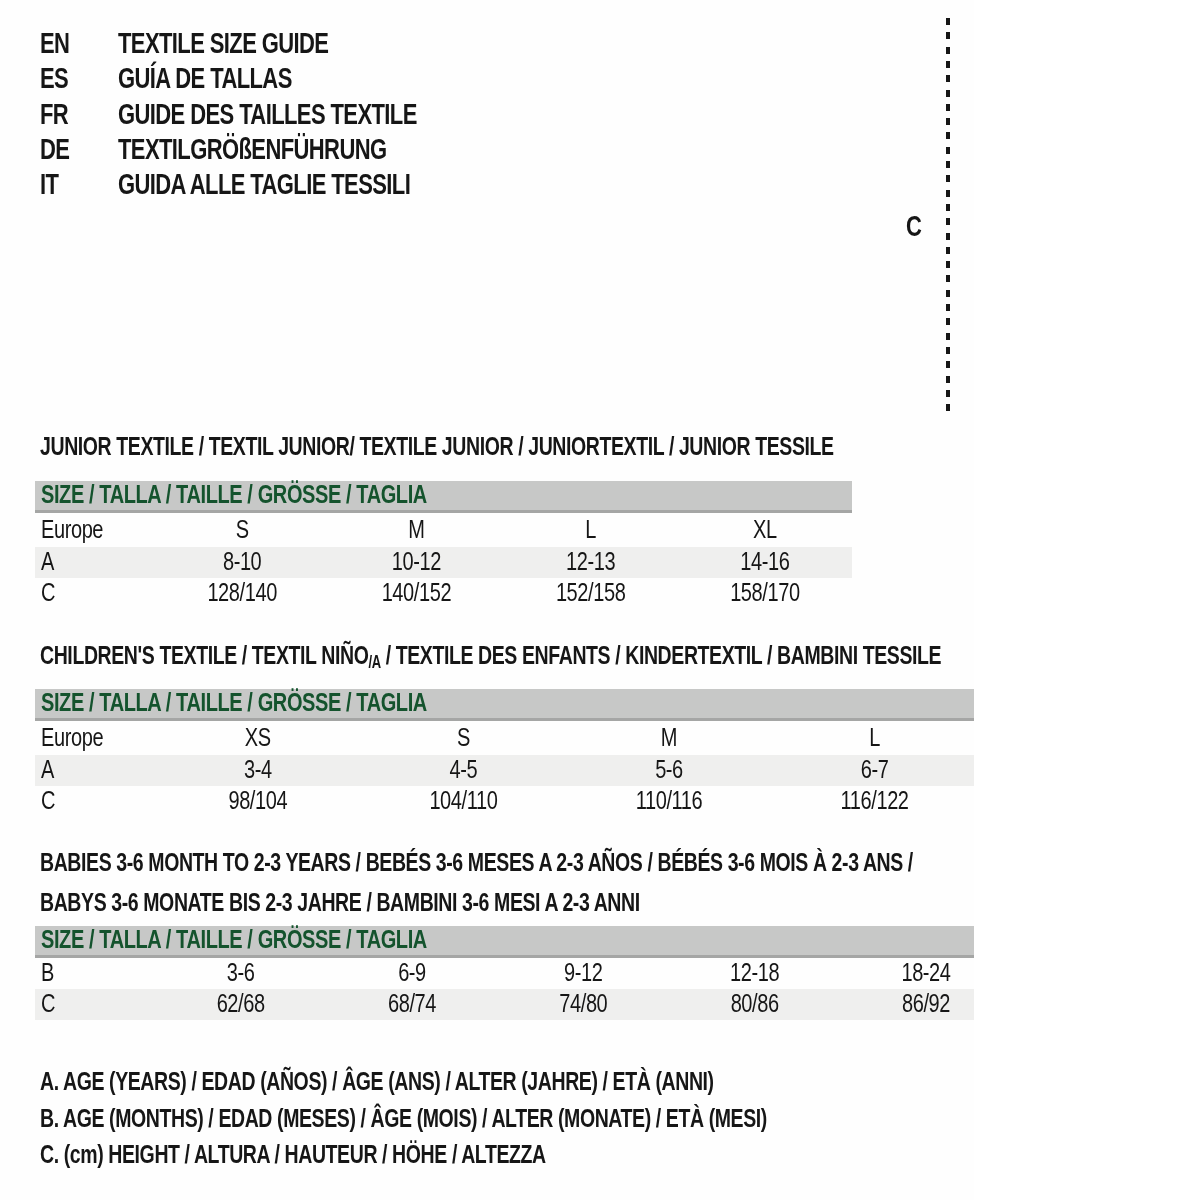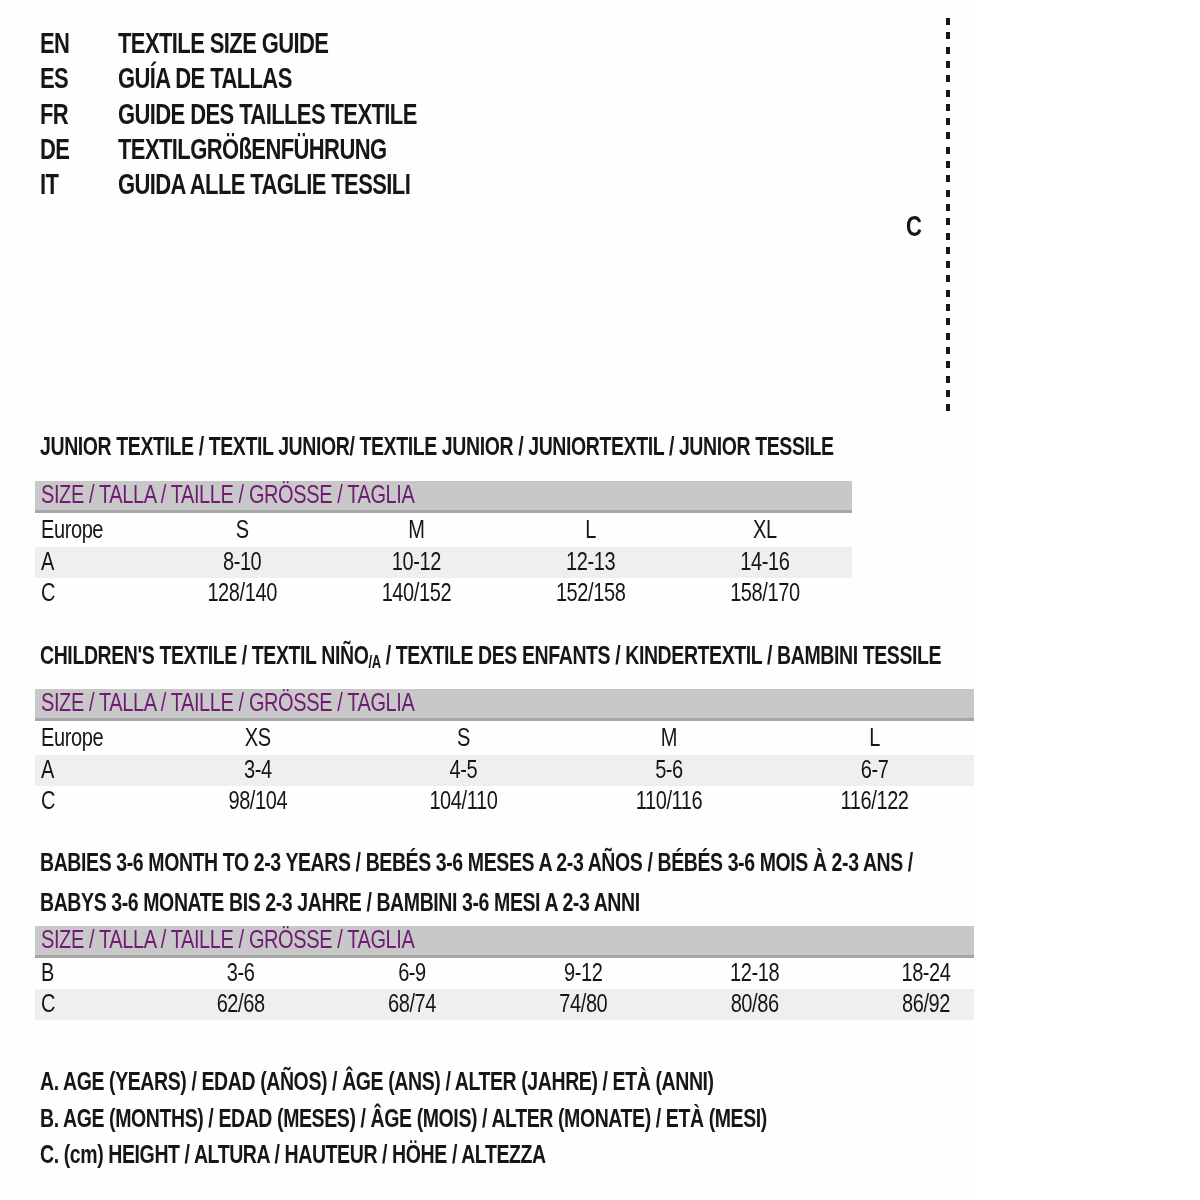--- a/index.html
+++ b/index.html
@@ -17,21 +17,21 @@
   .c-label{position:absolute;left:906px;top:210px;font-size:22px;font-weight:700;transform:scaleY(1.3);transform-origin:0 0;}
   .sil{position:absolute;left:963px;top:14px;}
   
   .section-title{position:absolute;left:40px;font-size:19.5px;font-weight:700;letter-spacing:-0.4px;
     transform:scaleY(1.35);transform-origin:0 0;white-space:nowrap;}
   .section-title .sub{font-size:13px;vertical-align:-3px;font-weight:700;}
   .title-line{height:29px;line-height:29px;}
   
   .table{position:absolute;left:35px;}
   .size-bar{height:29px;background:#c7c8c7;border-bottom:3px solid #a5a6a5;display:flex;align-items:center;
-    padding-left:6px;font-weight:400;font-size:20px;letter-spacing:-0.4px;color:#701a75;}
+    padding-left:6px;font-weight:700;font-size:20px;letter-spacing:-0.4px;color:#14532d;}
   .t-row{display:flex;align-items:center;height:31px;font-size:20px;letter-spacing:-0.4px;justify-content:center;}
   .t-row.head{height:34px;}
   .t-row.shaded{background:#efefee;}
   .cell-label{width:114px;padding-left:6px;text-align:left;}
   .cell-val{flex:1;text-align:center;}
   .t-row span,.size-bar span{display:inline-block;transform:scaleY(1.25);transform-origin:50% 55%;}
   
   .legend{position:absolute;left:40px;top:1063px;transform:scaleY(1.3);transform-origin:0 0;
     font-weight:700;font-size:19.5px;letter-spacing:-0.4px;}
   .legend-line{height:28px;line-height:28px;white-space:nowrap;}

